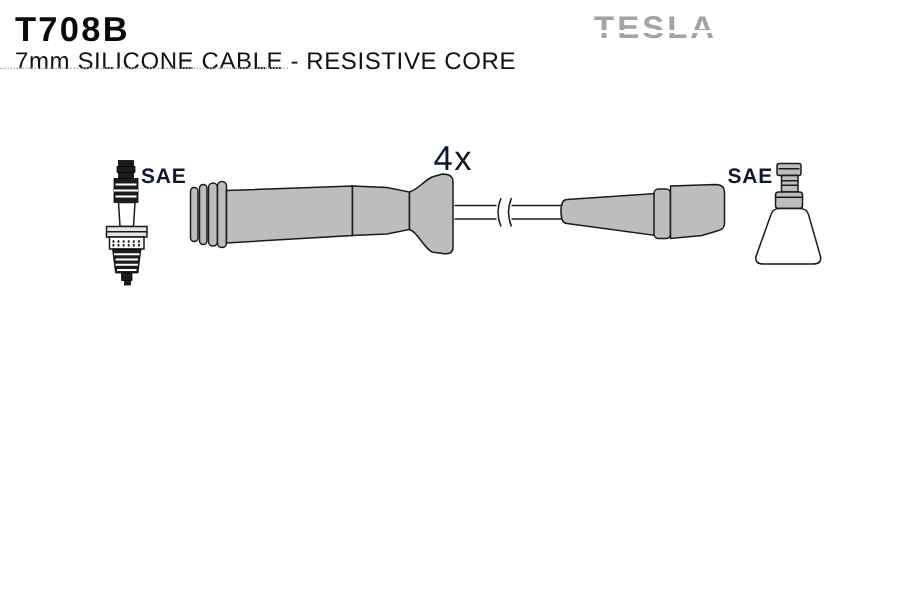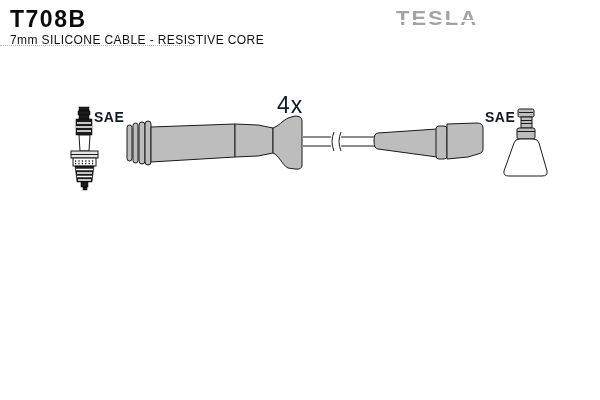--- a/index.html
+++ b/index.html
@@ -2,33 +2,33 @@
 <html style="--part-fill: #bdbdbd; --outline: #1a1a1a; --brand-gray: #a3a3a3;"><head>
 <meta charset="utf-8">
 <style>
   html,body{margin:0;padding:0;background:#fff;}
   #page{position:relative;width:600px;height:307px;background:#fff;overflow:hidden;
         font-family:"Liberation Sans",sans-serif;color:#000;}
 
   
   .part-number{position:absolute;left:10px;top:6px;font-size:23px;font-weight:bold;
                letter-spacing:1.5px;color:#0a0a0a;}
-  .subtitle{position:absolute;left:10px;top:33px;font-size:12px;letter-spacing:0.4px;color:#111;}
+  .subtitle{position:absolute;left:10px;top:33px;font-size:16px;letter-spacing:0.4px;color:#111;}
   .header-divider{position:absolute;left:0;top:45px;width:192px;height:0;
                   border-bottom:1px dotted #b5b5b5;}
   .brand-logo{position:absolute;left:396px;top:6px;font-size:22px;font-weight:900;
               letter-spacing:2px;color:var(--brand-gray,#a3a3a3);
               transform:scaleY(0.95);transform-origin:top left;}
   .brand-slit{position:absolute;left:395px;top:20px;width:100px;height:2px;background:#fff;}
 
   
   .lbl{position:absolute;font-weight:bold;font-size:14px;letter-spacing:0.5px;color:#0f172a;}
   .lbl-sae-left{left:94px;top:109px;}
   .lbl-sae-right{left:485px;top:109px;}
-  .lbl-qty{left:277px;top:92px;font-size:23px;font-weight:500;letter-spacing:1px;text-align:center;}
+  .lbl-qty{left:289px;top:92px;font-size:23px;font-weight:500;letter-spacing:1px;text-align:center;}
 
   
   svg{position:absolute;left:0;top:0;}
   .gfill{fill:var(--part-fill,#bdbdbd);stroke:var(--outline,#1a1a1a);stroke-width:1;}
   .lfill{fill:#e6e6e6;stroke:var(--outline,#1a1a1a);stroke-width:1;}
   .wfill{fill:#ffffff;stroke:var(--outline,#1a1a1a);stroke-width:1;}
   .dark{fill:#1c1c1c;stroke:#000;stroke-width:0.5;}
   .thin{stroke:var(--outline,#1a1a1a);stroke-width:1;fill:none;}
   .wline{stroke:#ffffff;stroke-width:1.3;fill:none;}
   .dots{stroke:#1c1c1c;stroke-width:1.6;stroke-dasharray:1.2 2.2;fill:none;}

